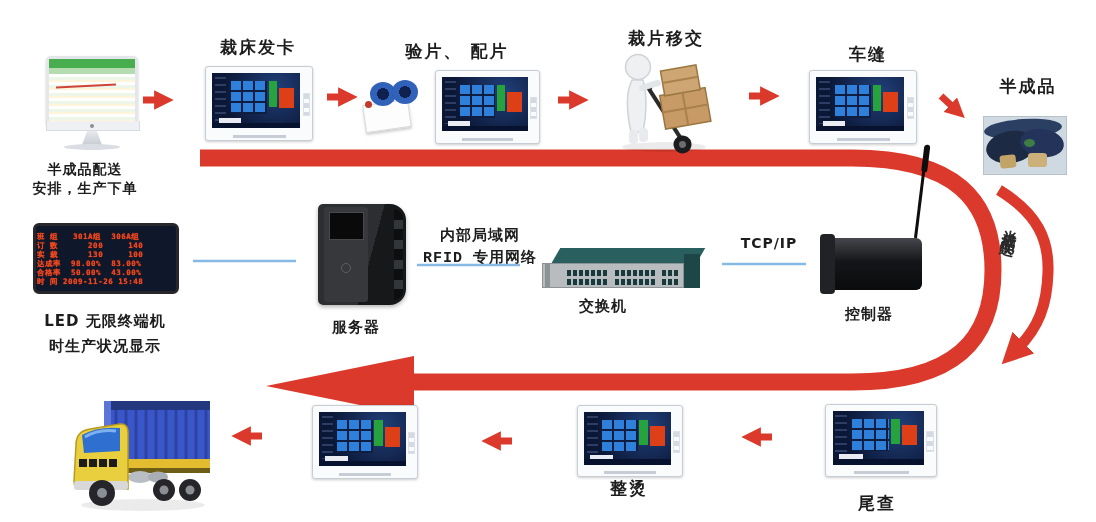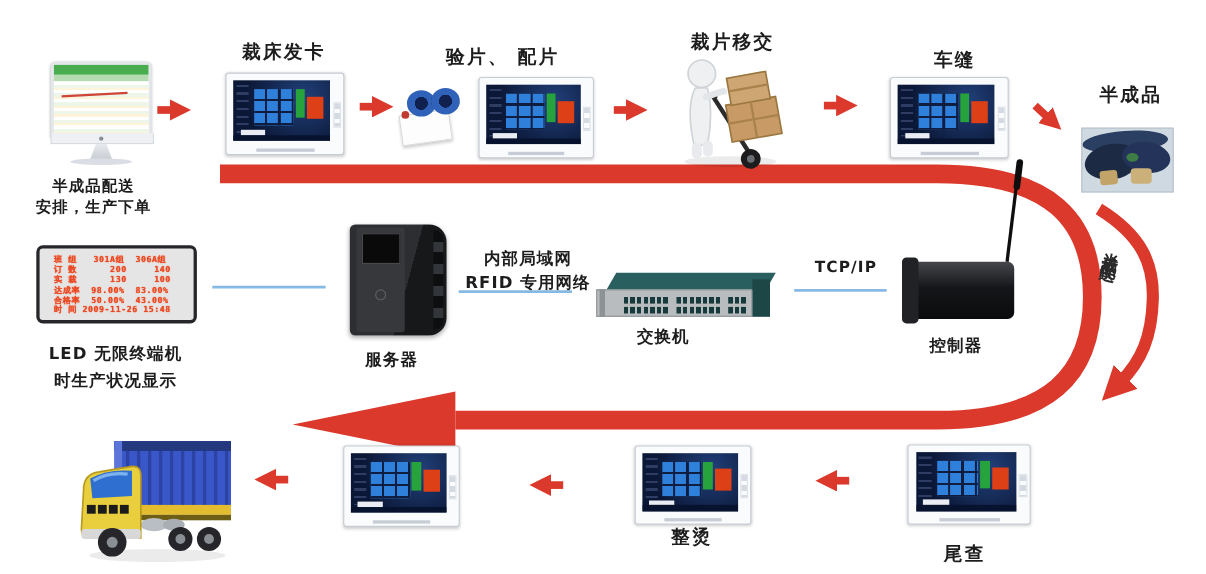--- a/index.html
+++ b/index.html
@@ -37,22 +37,22 @@
   .imac-rows{position:absolute;left:0;top:15px;width:100%;bottom:0;
              background:repeating-linear-gradient(to bottom,#ffffff 0 3px,#eef6ea 3px 6px,#fdf4da 6px 8px);}
   .imac-squig{position:absolute;left:8%;top:26px;width:70%;height:0;border-top:2px solid #cf4437;transform:rotate(-3deg);}
   .imac-chin{position:absolute;left:0;top:65px;width:92px;height:9px;background:#eef0f3;border:1px solid #d8dce0;border-top:none;}
   .imac-dot{position:absolute;left:44px;top:68px;width:4px;height:4px;border-radius:50%;background:#8a8f96;}
   .imac-stand{position:absolute;left:26px;top:75px;width:40px;height:15px;
               background:linear-gradient(#e6e9ed,#c6cbd2);clip-path:polygon(38% 0,62% 0,76% 100%,24% 100%);}
   .imac-base{position:absolute;left:18px;top:88px;width:56px;height:6px;border-radius:50%;background:#dadee4;}
 
   
-  .led{position:absolute;background:#e5e5e5;border:3px solid #27272b;border-radius:6px;
-       padding:5px 13px;display:flex;flex-direction:column;justify-content:space-between;box-sizing:border-box;}
+  .led{position:absolute;background:#0f172a;border:3px solid #27272b;border-radius:6px;
+       padding:5px 1px;display:flex;flex-direction:column;justify-content:center;box-sizing:border-box;}
   .led-row{color:#e64a28;font-family:"DejaVu Sans Mono",monospace;font-weight:bold;
            font-size:7.5px;line-height:9px;white-space:pre;letter-spacing:0.5px;text-shadow:0 0 1px #ff3c00;}
 
   
   .server{position:absolute;background:linear-gradient(105deg,#2c2e31 0 58%,#17181a 58%);
           border-radius:5px 16px 16px 5px;box-shadow:0 2px 4px rgba(0,0,0,.3);}
   .srv-front{position:absolute;left:7%;top:3%;width:50%;height:94%;background:#36383c;border-radius:3px;}
   .srv-bay{position:absolute;left:12%;top:8%;width:38%;height:26%;background:#0a0a0b;border:1px solid #47494d;}
   .srv-logo{position:absolute;left:26%;top:58%;width:8px;height:8px;border-radius:50%;border:1px solid #5c5f64;}
   .srv-side{position:absolute;right:3%;top:5%;width:11%;height:90%;border-radius:0 10px 10px 0;
@@ -231,21 +231,21 @@
 
   <div class="server" style="left:318px;top:204px;width:88px;height:101px;z-index:2;">
     <div class="srv-front"></div>
     <div class="srv-bay"></div>
     <div class="srv-logo"></div>
     <div class="srv-side"></div>
   </div>
   <div class="t t15" style="left:288px;top:318px;width:136px;">服务器</div>
 
   <div class="t t15" style="left:405px;top:226px;width:150px;">内部局域网</div>
-  <div class="t t15" style="left:405px;top:248px;width:150px;">RFID 专用网络</div>
+  <div class="t t15" style="left:405px;top:248px;width:150px;font-family:Liberation Mono, monospace;">RFID 专用网络</div>
 
   <div class="switch" style="left:542px;top:248px;width:158px;height:40px;z-index:2;">
     <div class="sw-top"></div>
     <div class="sw-front"></div>
     <div class="sw-sideface"></div>
     <div class="sw-bracket"></div>
     <div class="sw-ports" style="left:16%;width:26%;"></div>
     <div class="sw-ports" style="left:46%;width:26%;"></div>
     <div class="sw-ports" style="left:76%;width:11%;"></div>
   </div>

